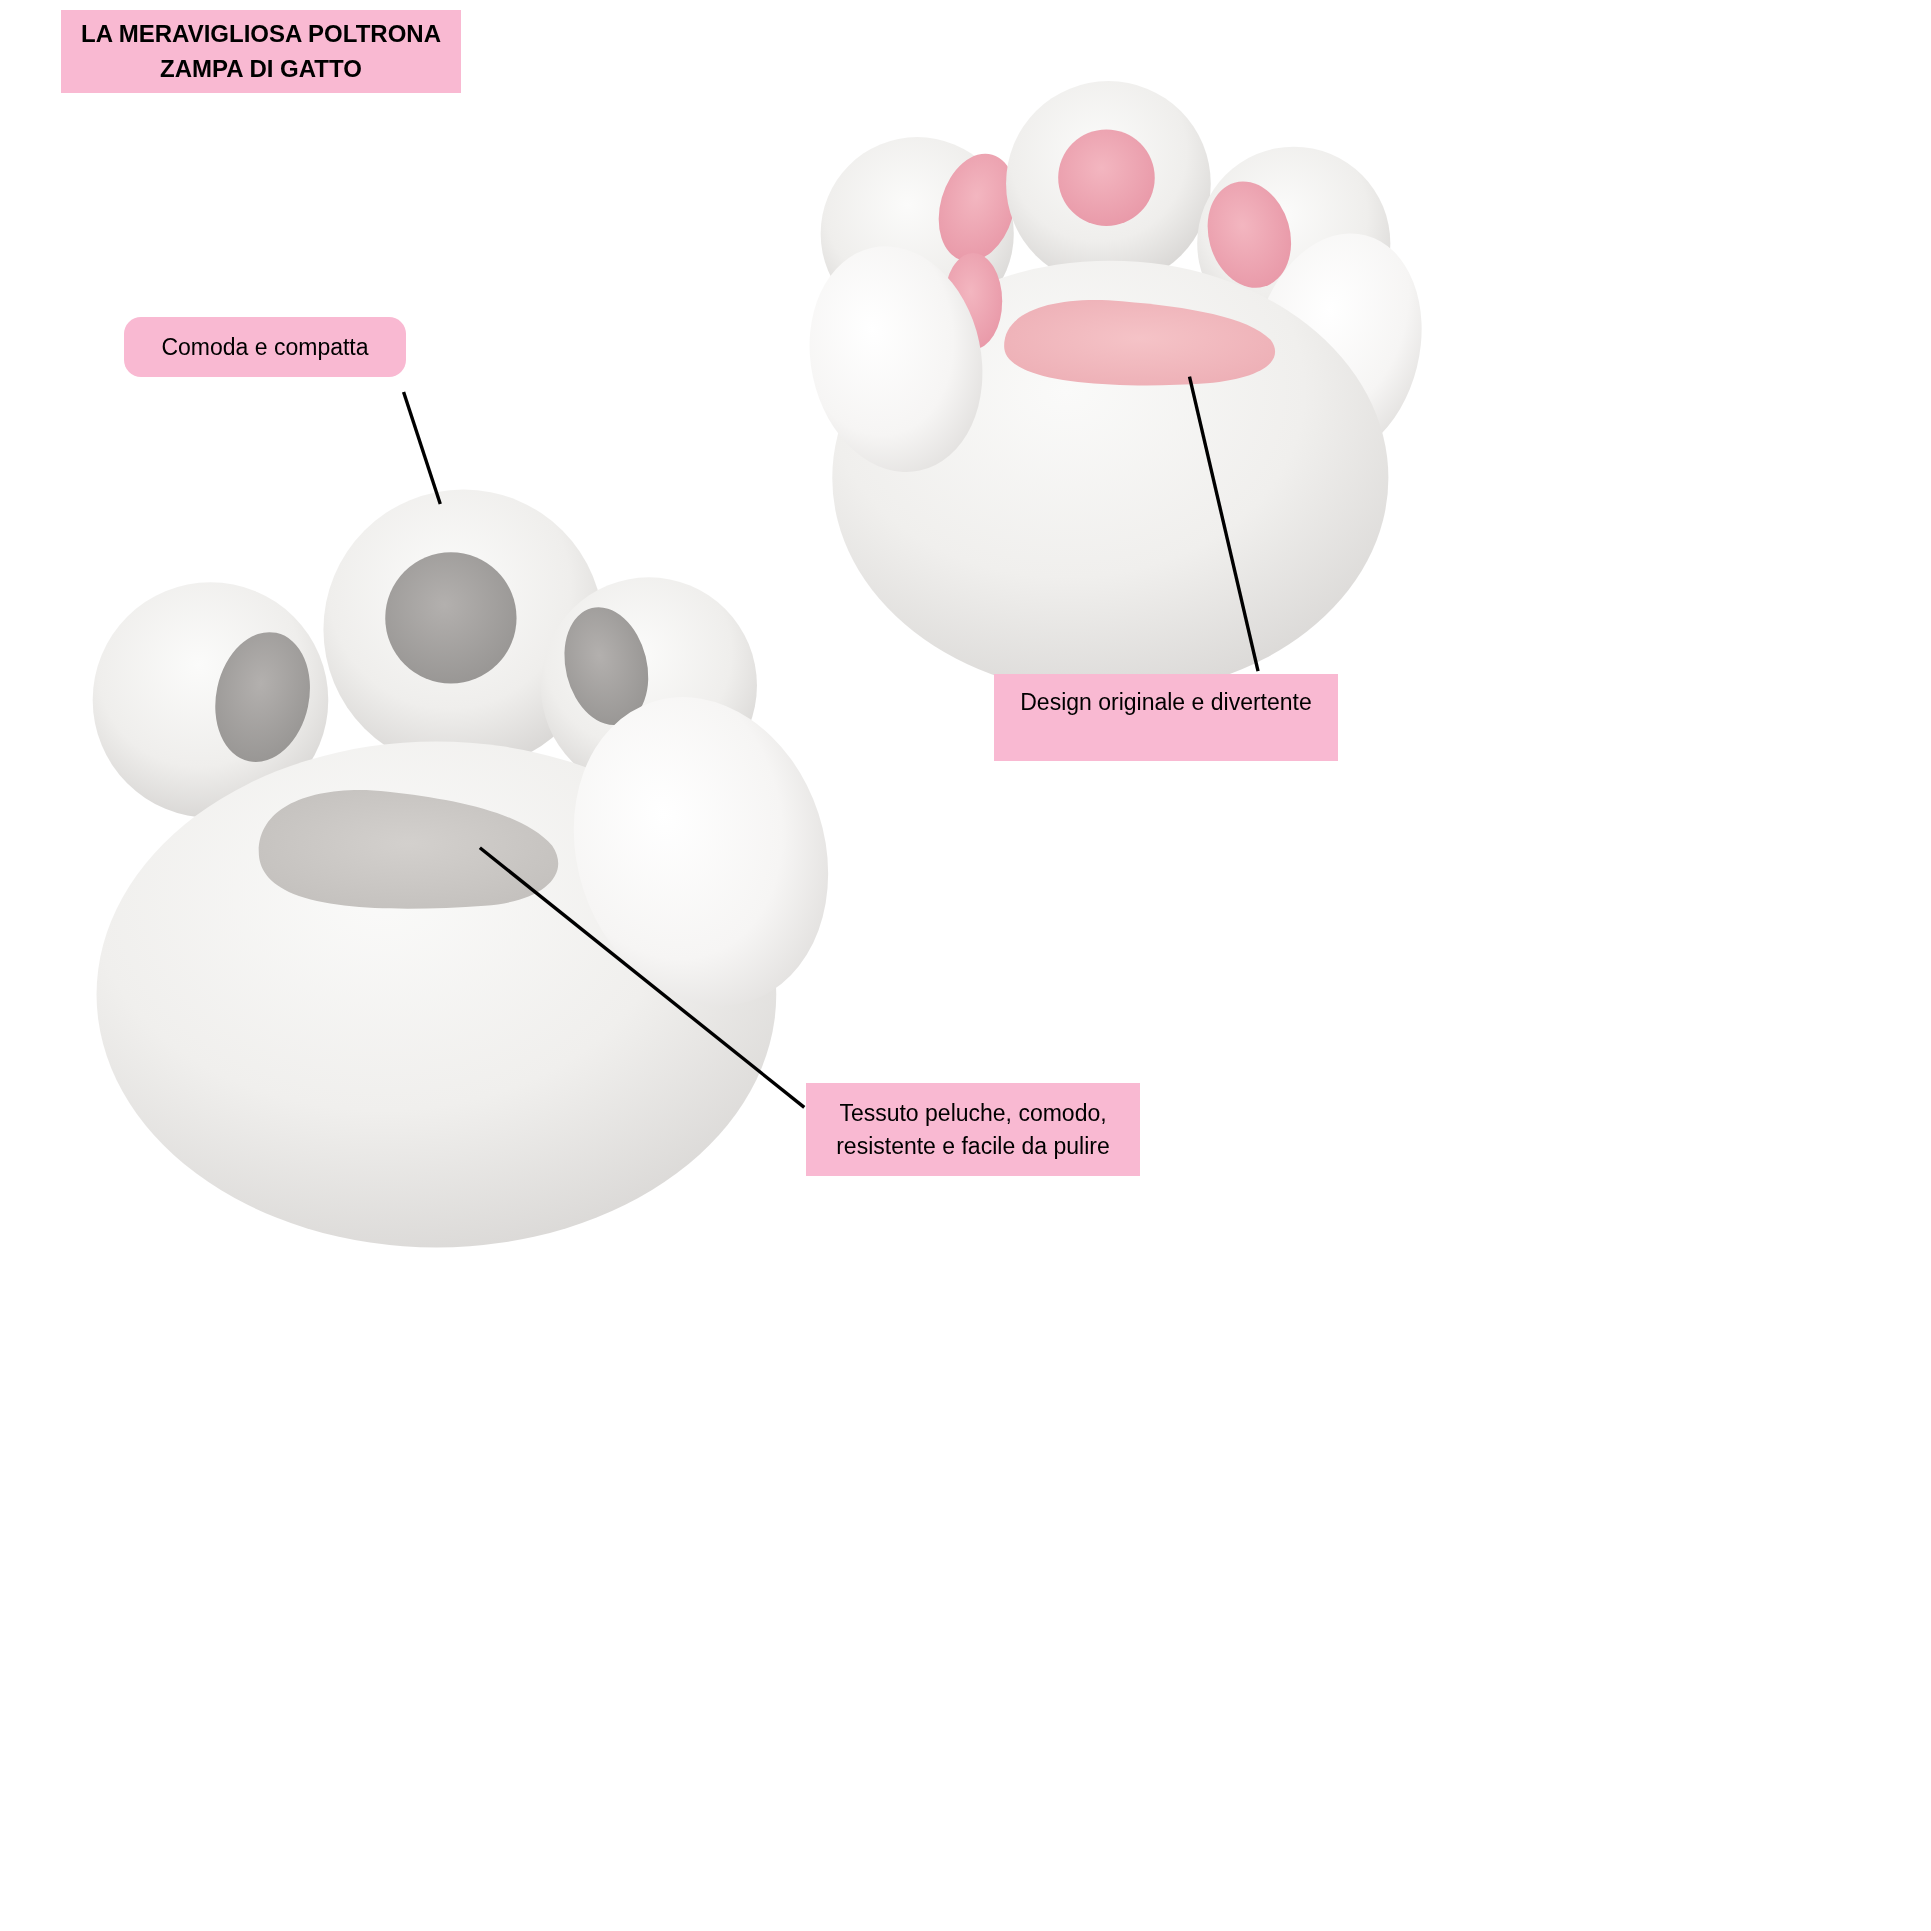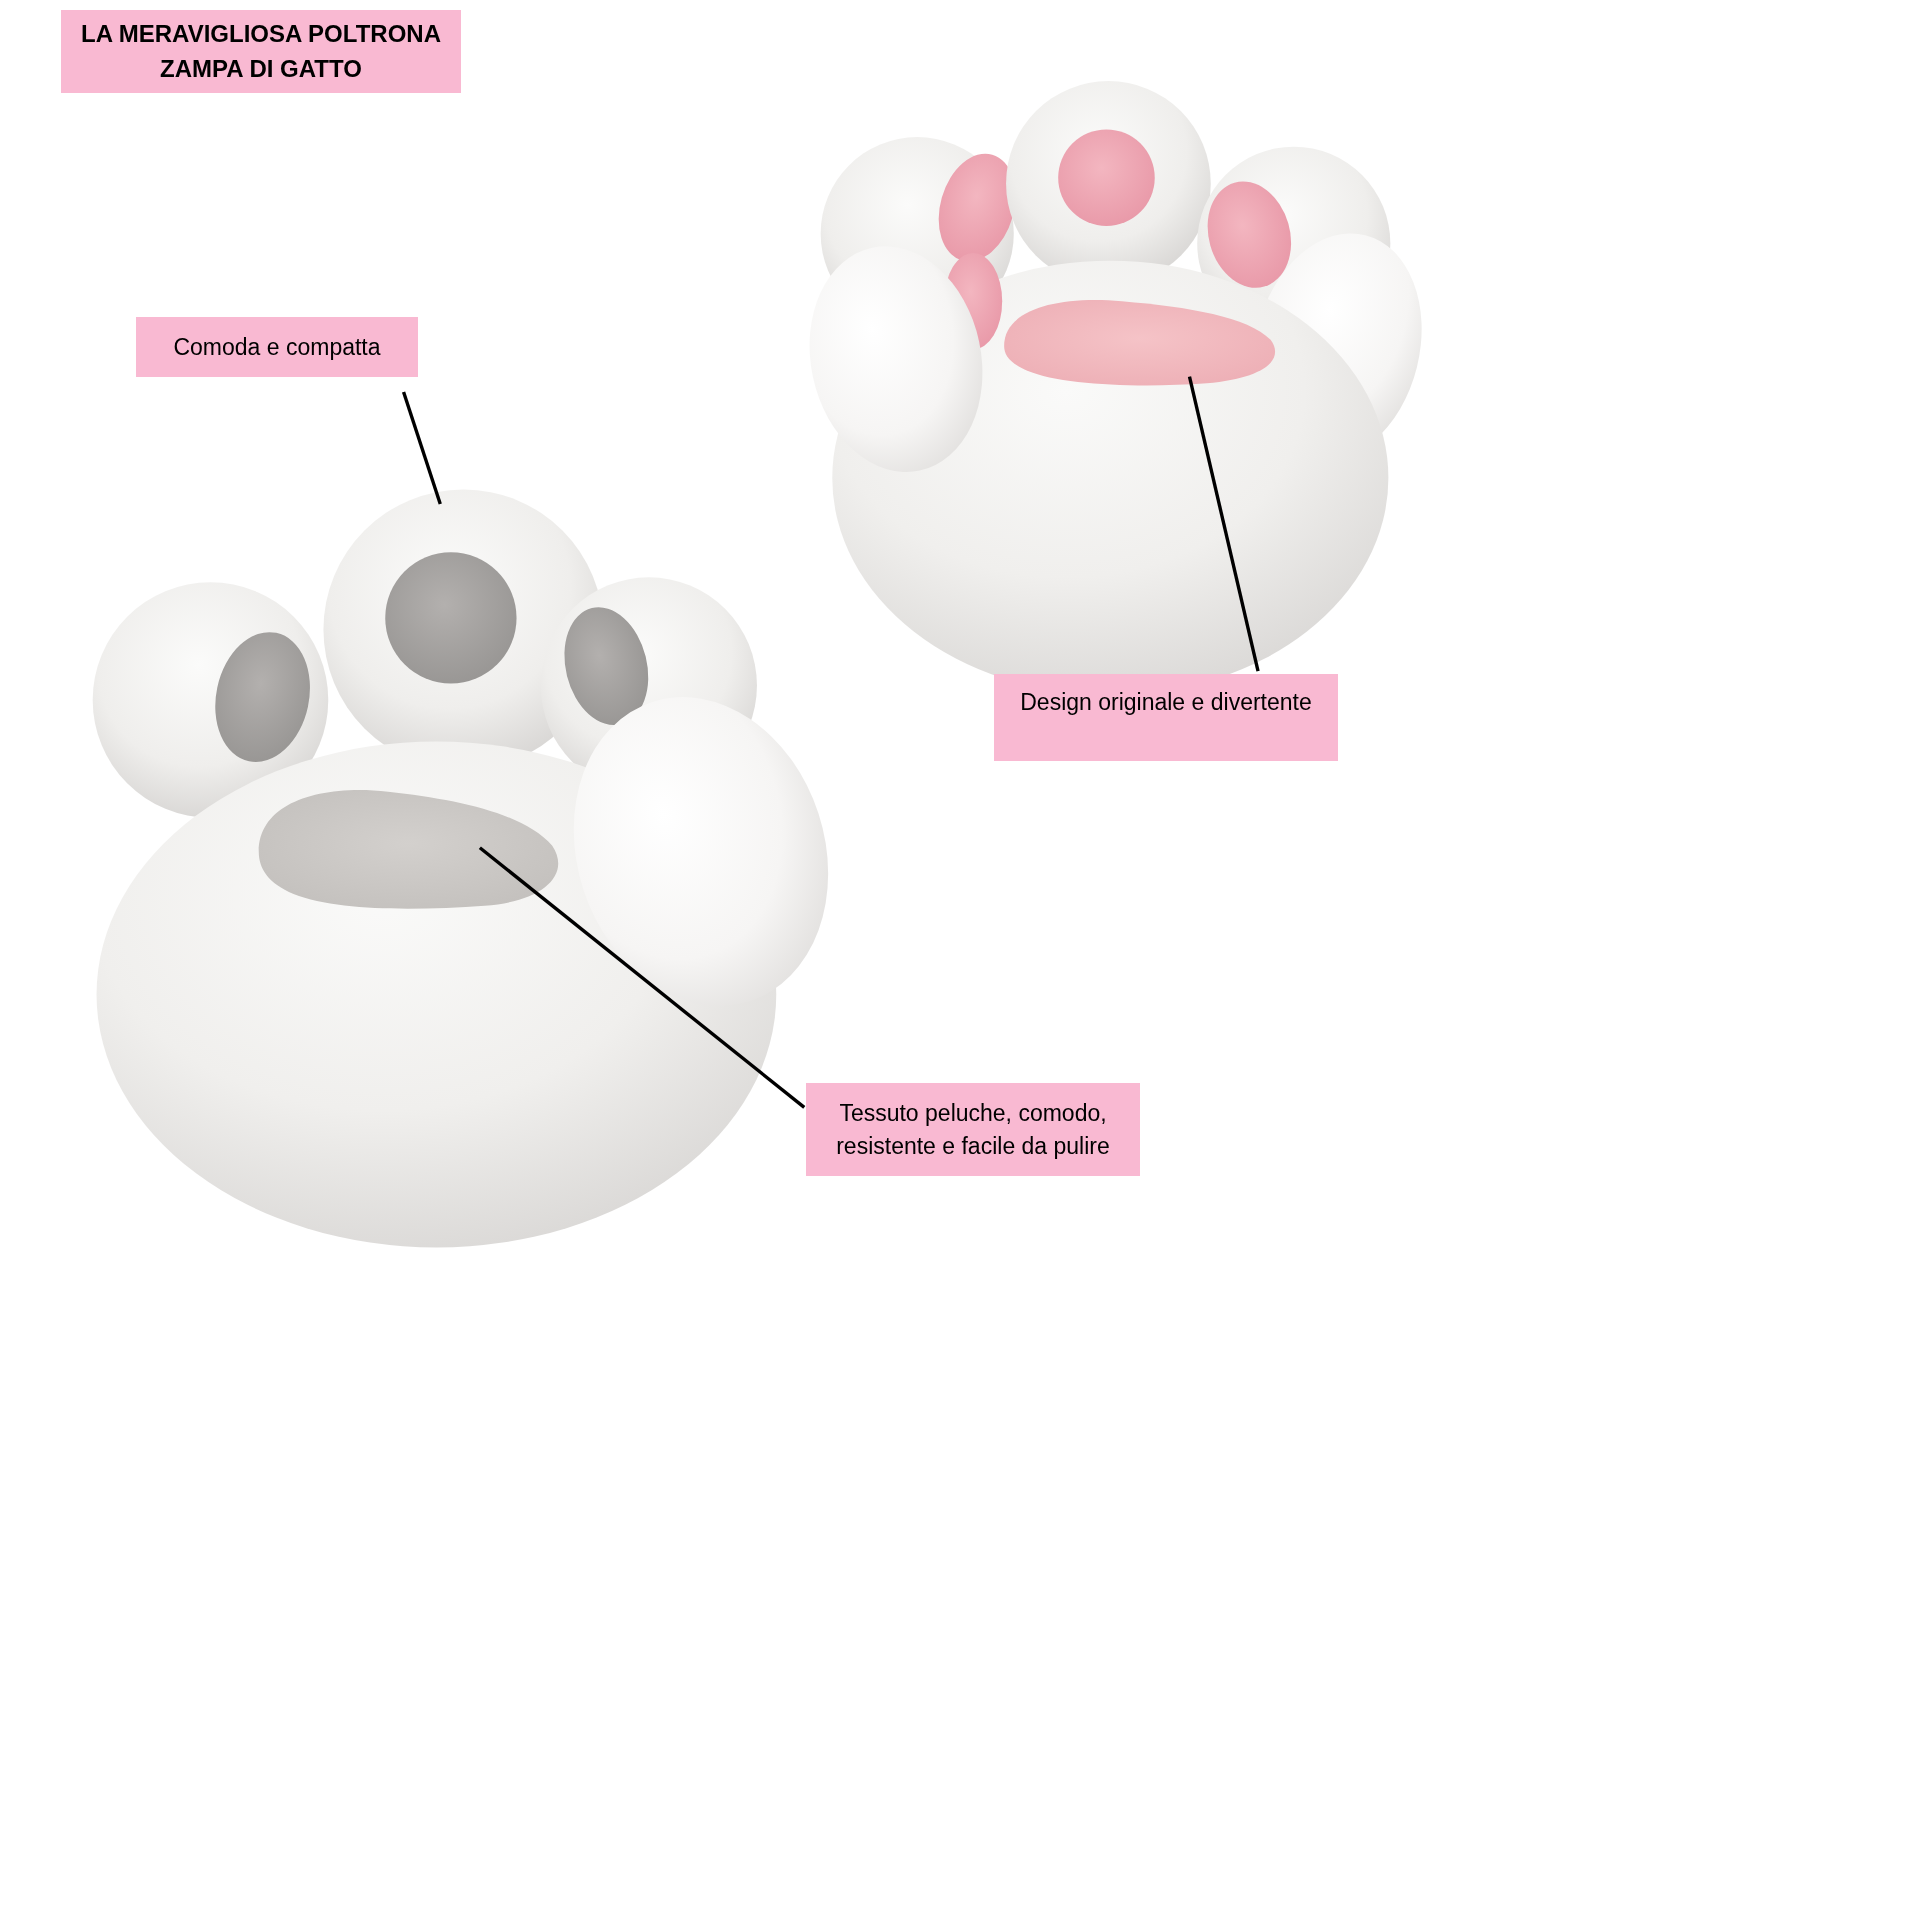--- a/index.html
+++ b/index.html
@@ -22,21 +22,21 @@
     color:var(--label-text);
     font-size:23px;
     line-height:33px;
     text-align:center;
     display:flex;flex-direction:column;justify-content:center;align-items:center;
   }
   .title-box{
     left:37px;top:9.7px;width:400px;height:83px;
     font-weight:bold;font-size:24px;line-height:35px;margin-left:24px;
   }
-  .comfort-box{left:136px;top:317px;width:282px;height:60px;}
+  .comfort-box{left:124px;top:317px;width:282px;height:60px;border-radius:17px;}
   .design-box{left:994px;top:674px;width:344px;height:87px;justify-content:flex-start;padding-top:11.6px;}
   .fabric-box{left:806px;top:1083px;width:334px;height:93px;}
 </style>
 </head>
 <body>
 
 <div class="canvas">
 
   <svg class="scene" viewBox="0 0 2000 2000" xmlns="http://www.w3.org/2000/svg">
     <defs>

